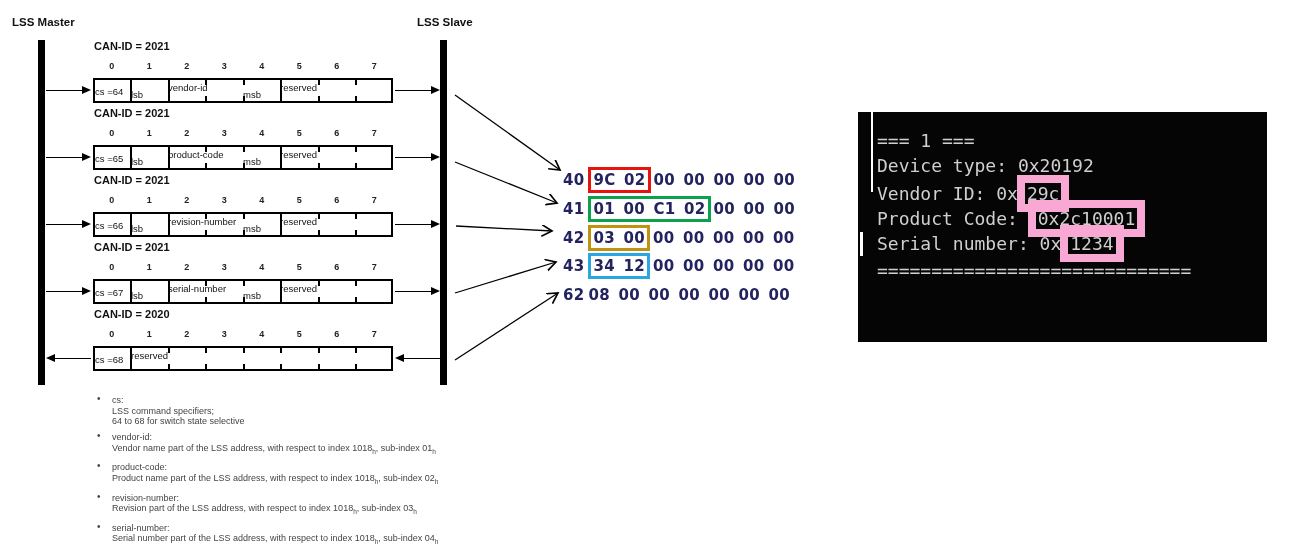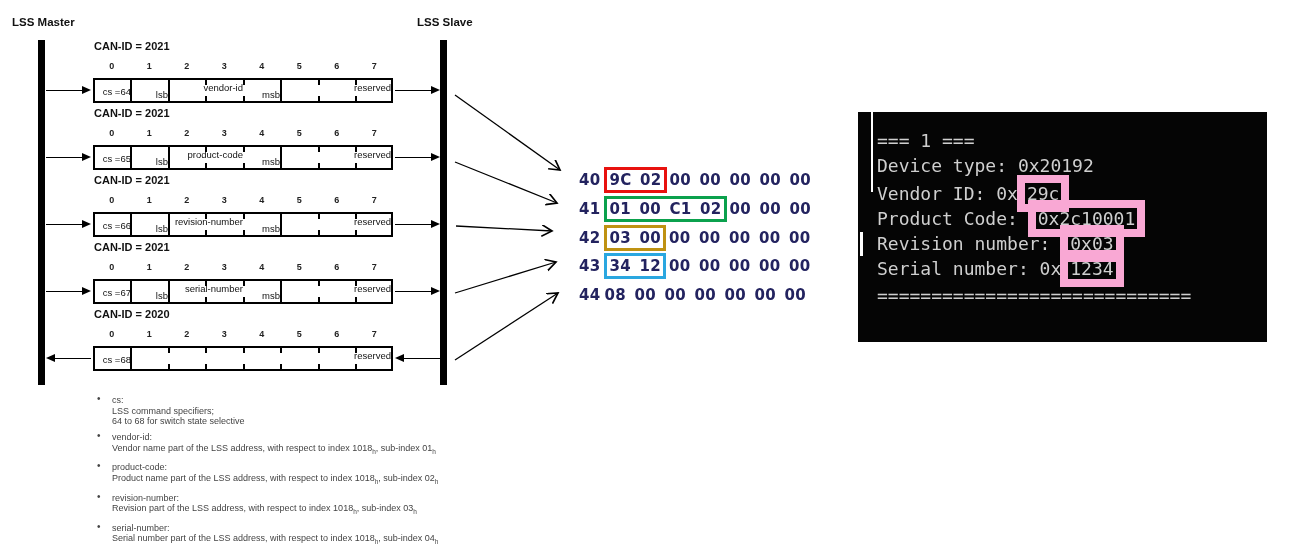--- a/index.html
+++ b/index.html
@@ -10,42 +10,42 @@
   .ep-label{position:absolute;font-weight:bold;font-size:11.5px;color:#111;}
   .vbar{position:absolute;width:7px;background:#000;}
 
   
   .frame{position:absolute;left:93px;width:300px;height:67px;}
   .canid{position:absolute;top:2px;left:1px;font-weight:bold;font-size:11px;color:#111;}
   .bytenums{position:absolute;top:23px;left:0;width:300px;display:flex;}
   .bytenums span{width:37.5px;text-align:center;font-size:9px;font-weight:bold;color:#222;}
   .fbox{position:absolute;top:40px;left:0;width:300px;height:25px;border:2px solid #000;
         box-sizing:border-box;background:#fff;}
-  .cell-label{position:absolute;font-size:9.5px;color:#111;text-align:right;}
+  .cell-label{position:absolute;font-size:9.5px;color:#111;text-align:left;}
   .lab-mid{top:50%;transform:translateY(-50%);}
   .lab-low{bottom:1px;}
   .lab-high{top:2px;}
   .div-full{position:absolute;top:0;bottom:0;width:2px;background:#000;}
   .tickpair{position:absolute;top:0;bottom:0;width:2px;}
   .tickpair::before,.tickpair::after{content:"";position:absolute;left:0;width:2px;background:#000;}
   .tickpair::before{top:0;height:5px;}
   .tickpair::after{bottom:0;height:5px;}
 
   
   .harrow{position:absolute;top:48px;width:45px;height:9px;}
   .harrow .shaft{position:absolute;top:3.5px;height:1.6px;background:#000;}
   .head-r{position:absolute;right:0;top:0;width:0;height:0;
           border-left:9px solid #000;border-top:4.5px solid transparent;border-bottom:4.5px solid transparent;}
   .head-l{position:absolute;left:0;top:0;width:0;height:0;
           border-right:9px solid #000;border-top:4.5px solid transparent;border-bottom:4.5px solid transparent;}
 
   
   .hexrow{position:absolute;left:563px;height:28px;display:flex;align-items:center;
           font-family:"DejaVu Sans",sans-serif;font-weight:bold;font-size:15px;
-          color:var(--hex-text,#23235f);letter-spacing:0.3px;word-spacing:3px;white-space:pre;margin-left:16px;}
+          color:var(--hex-text,#23235f);letter-spacing:0.3px;word-spacing:3px;white-space:pre;}
   .hprefix{margin-right:4px;}
   .hbox{display:inline-block;border:3px solid #000;padding:0 2px;margin-right:3px;line-height:20px;}
   .box-red{border-color:var(--box-red,#e8120f);}
   .box-green{border-color:var(--box-green,#0ba14d);}
   .box-olive{border-color:var(--box-olive,#bf9212);}
   .box-blue{border-color:var(--box-blue,#2aa7e0);}
 
   
   .terminal{position:absolute;left:858px;top:112px;width:409px;height:230px;
             background:var(--terminal-bg,#050505);color:var(--terminal-text,#cfcfcf);
@@ -271,31 +271,30 @@
   <div class="hexrow" style="top:195px;">
     <span class="hprefix">41</span><span class="hbox box-green">01 00 C1 02</span><span>00 00 00</span>
   </div>
   <div class="hexrow" style="top:224px;">
     <span class="hprefix">42</span><span class="hbox box-olive">03 00</span><span>00 00 00 00 00</span>
   </div>
   <div class="hexrow" style="top:252px;">
     <span class="hprefix">43</span><span class="hbox box-blue">34 12</span><span>00 00 00 00 00</span>
   </div>
   <div class="hexrow" style="top:281px;">
-    <span class="hprefix">44</span><span>08 00 00 00 00 00 00</span>
+    <span class="hprefix">62</span><span>08 00 00 00 00 00 00</span>
   </div>
 
   <div class="terminal">
     <i class="t-mark" style="left:13px;top:0;width:2px;height:80px;"></i>
     <i class="t-mark" style="left:2px;top:120px;width:3px;height:24px;"></i>
     <div class="tline">=== 1 ===</div>
     <div class="tline">Device type: 0x20192</div>
     <div class="tline"><span>Vendor ID: 0x</span><span class="tbox box-red">29c</span></div>
     <div class="tline"><span>Product Code: </span><span class="tbox box-green">0x2c10001</span></div>
-    <div class="tline"><span>Revision number: </span><span class="tbox box-olive">0x03</span></div>
     <div class="tline"><span>Serial number: 0x</span><span class="tbox box-blue">1234</span></div>
     <div class="tline" style="margin-top:5px;">=============================</div>
   </div>
 
   <div class="legend">
     <div class="bullet">
       <div>cs:</div>
       <div>LSS command specifiers;</div>
       <div>64 to 68 for switch state selective</div>
     </div>

